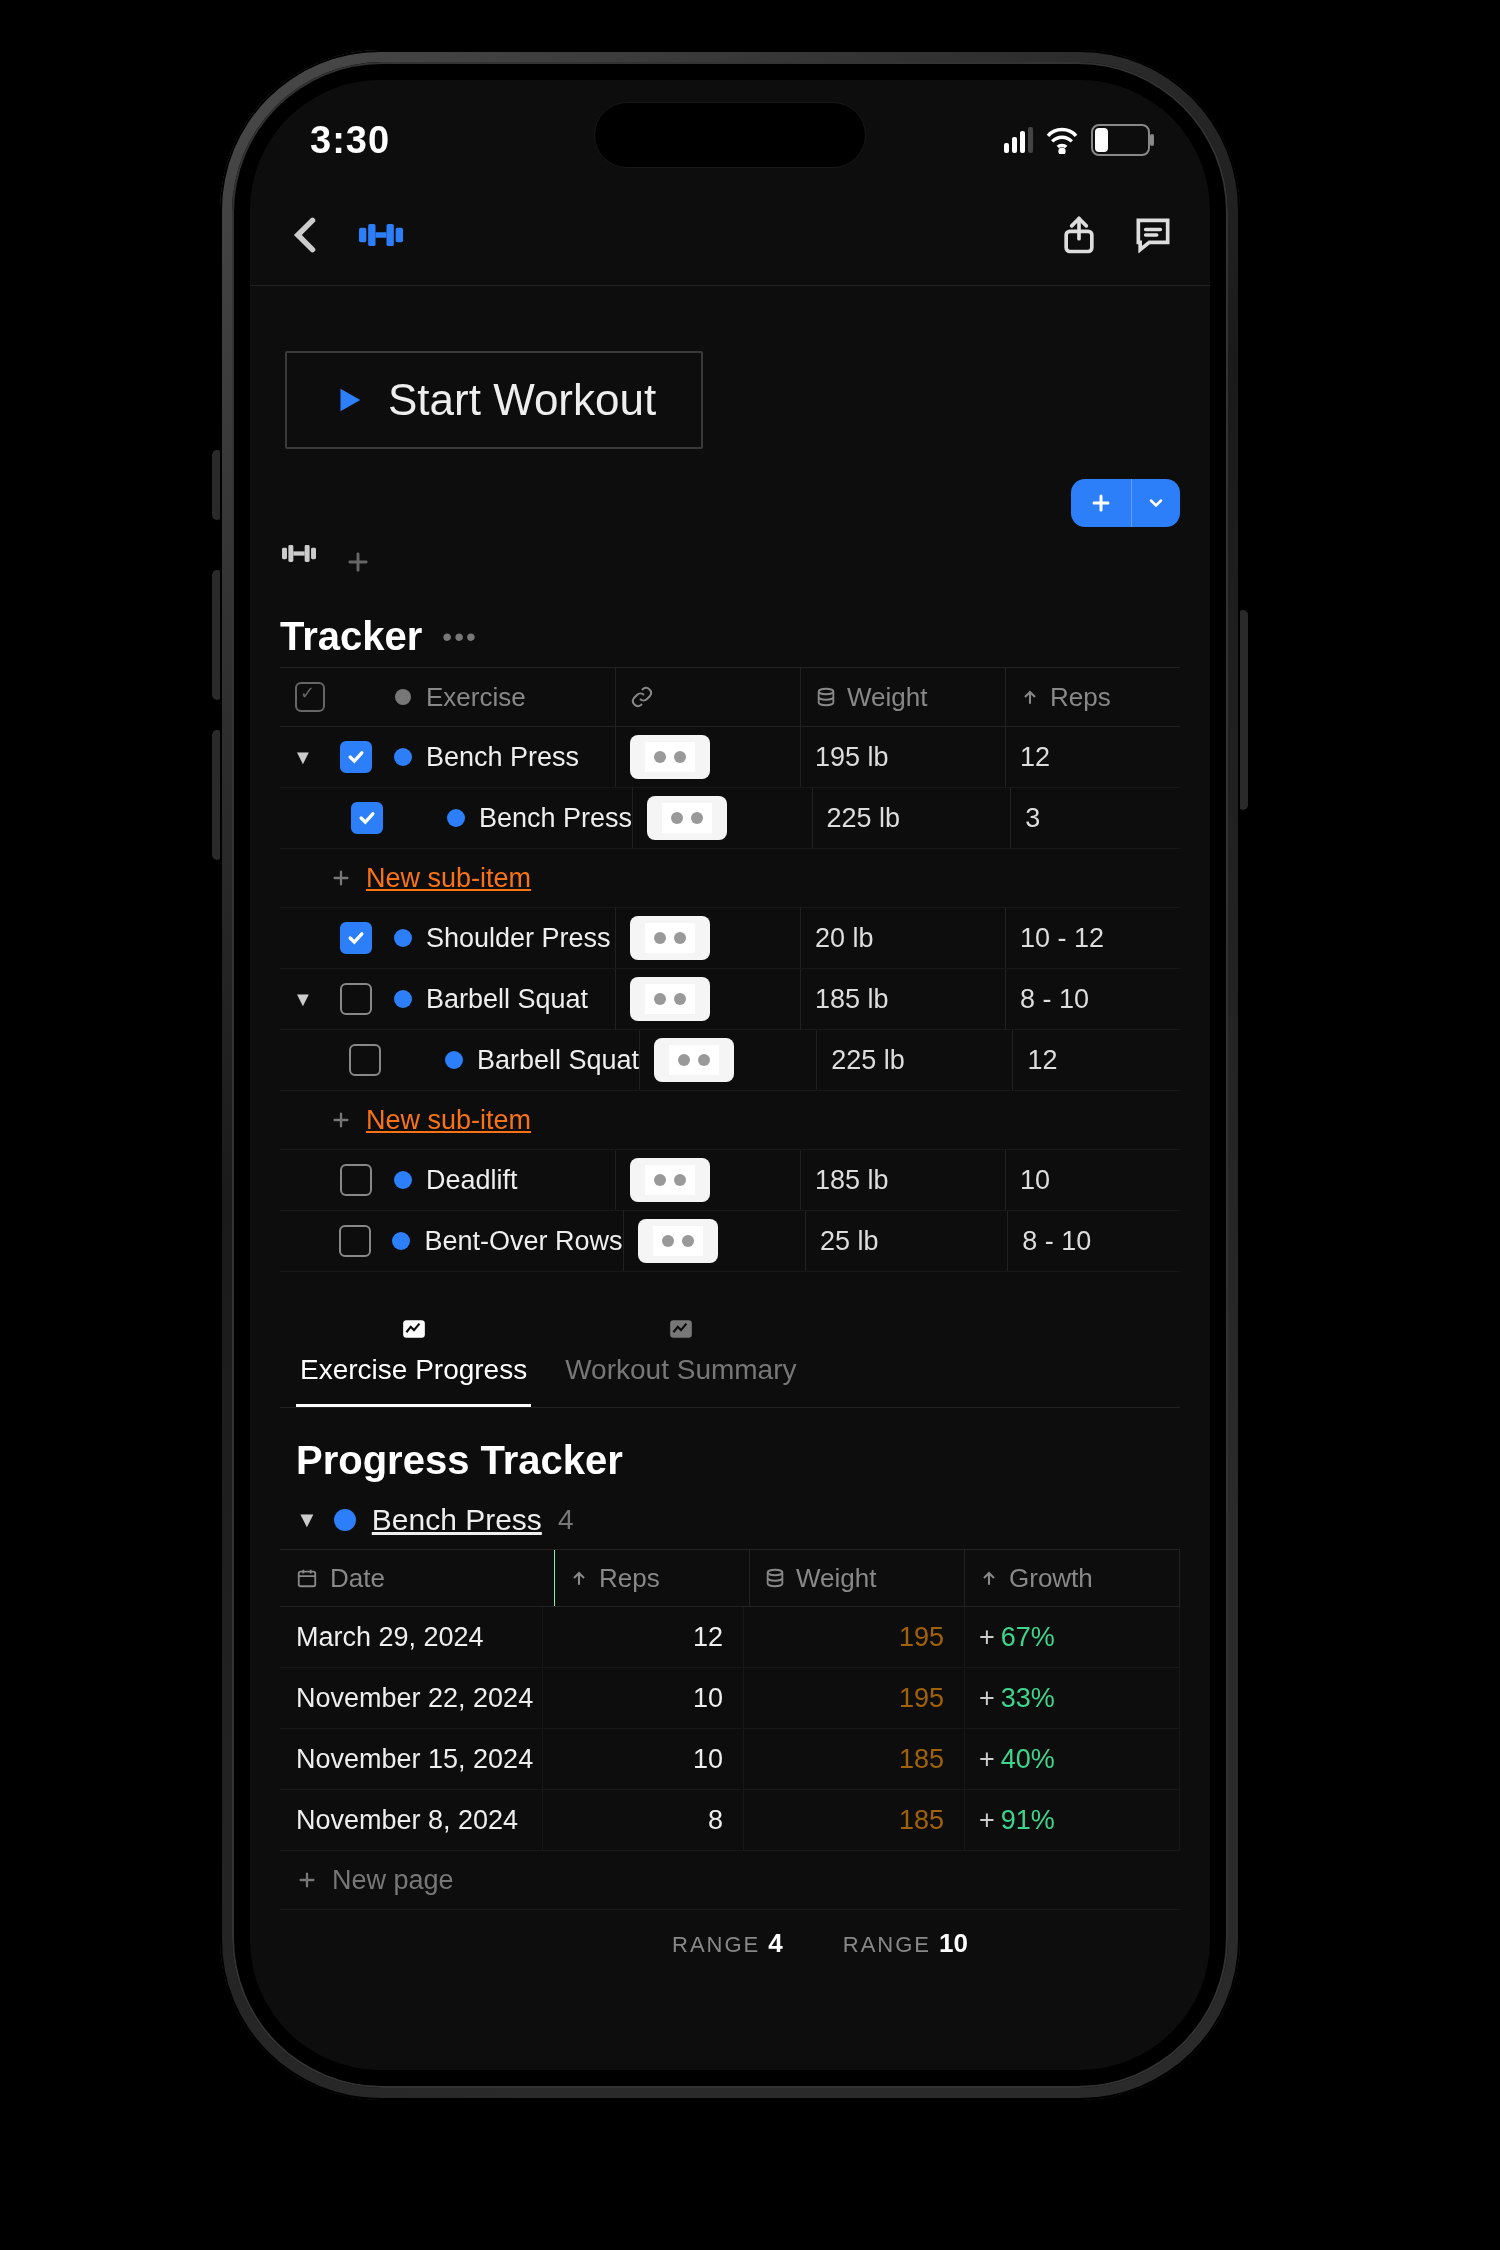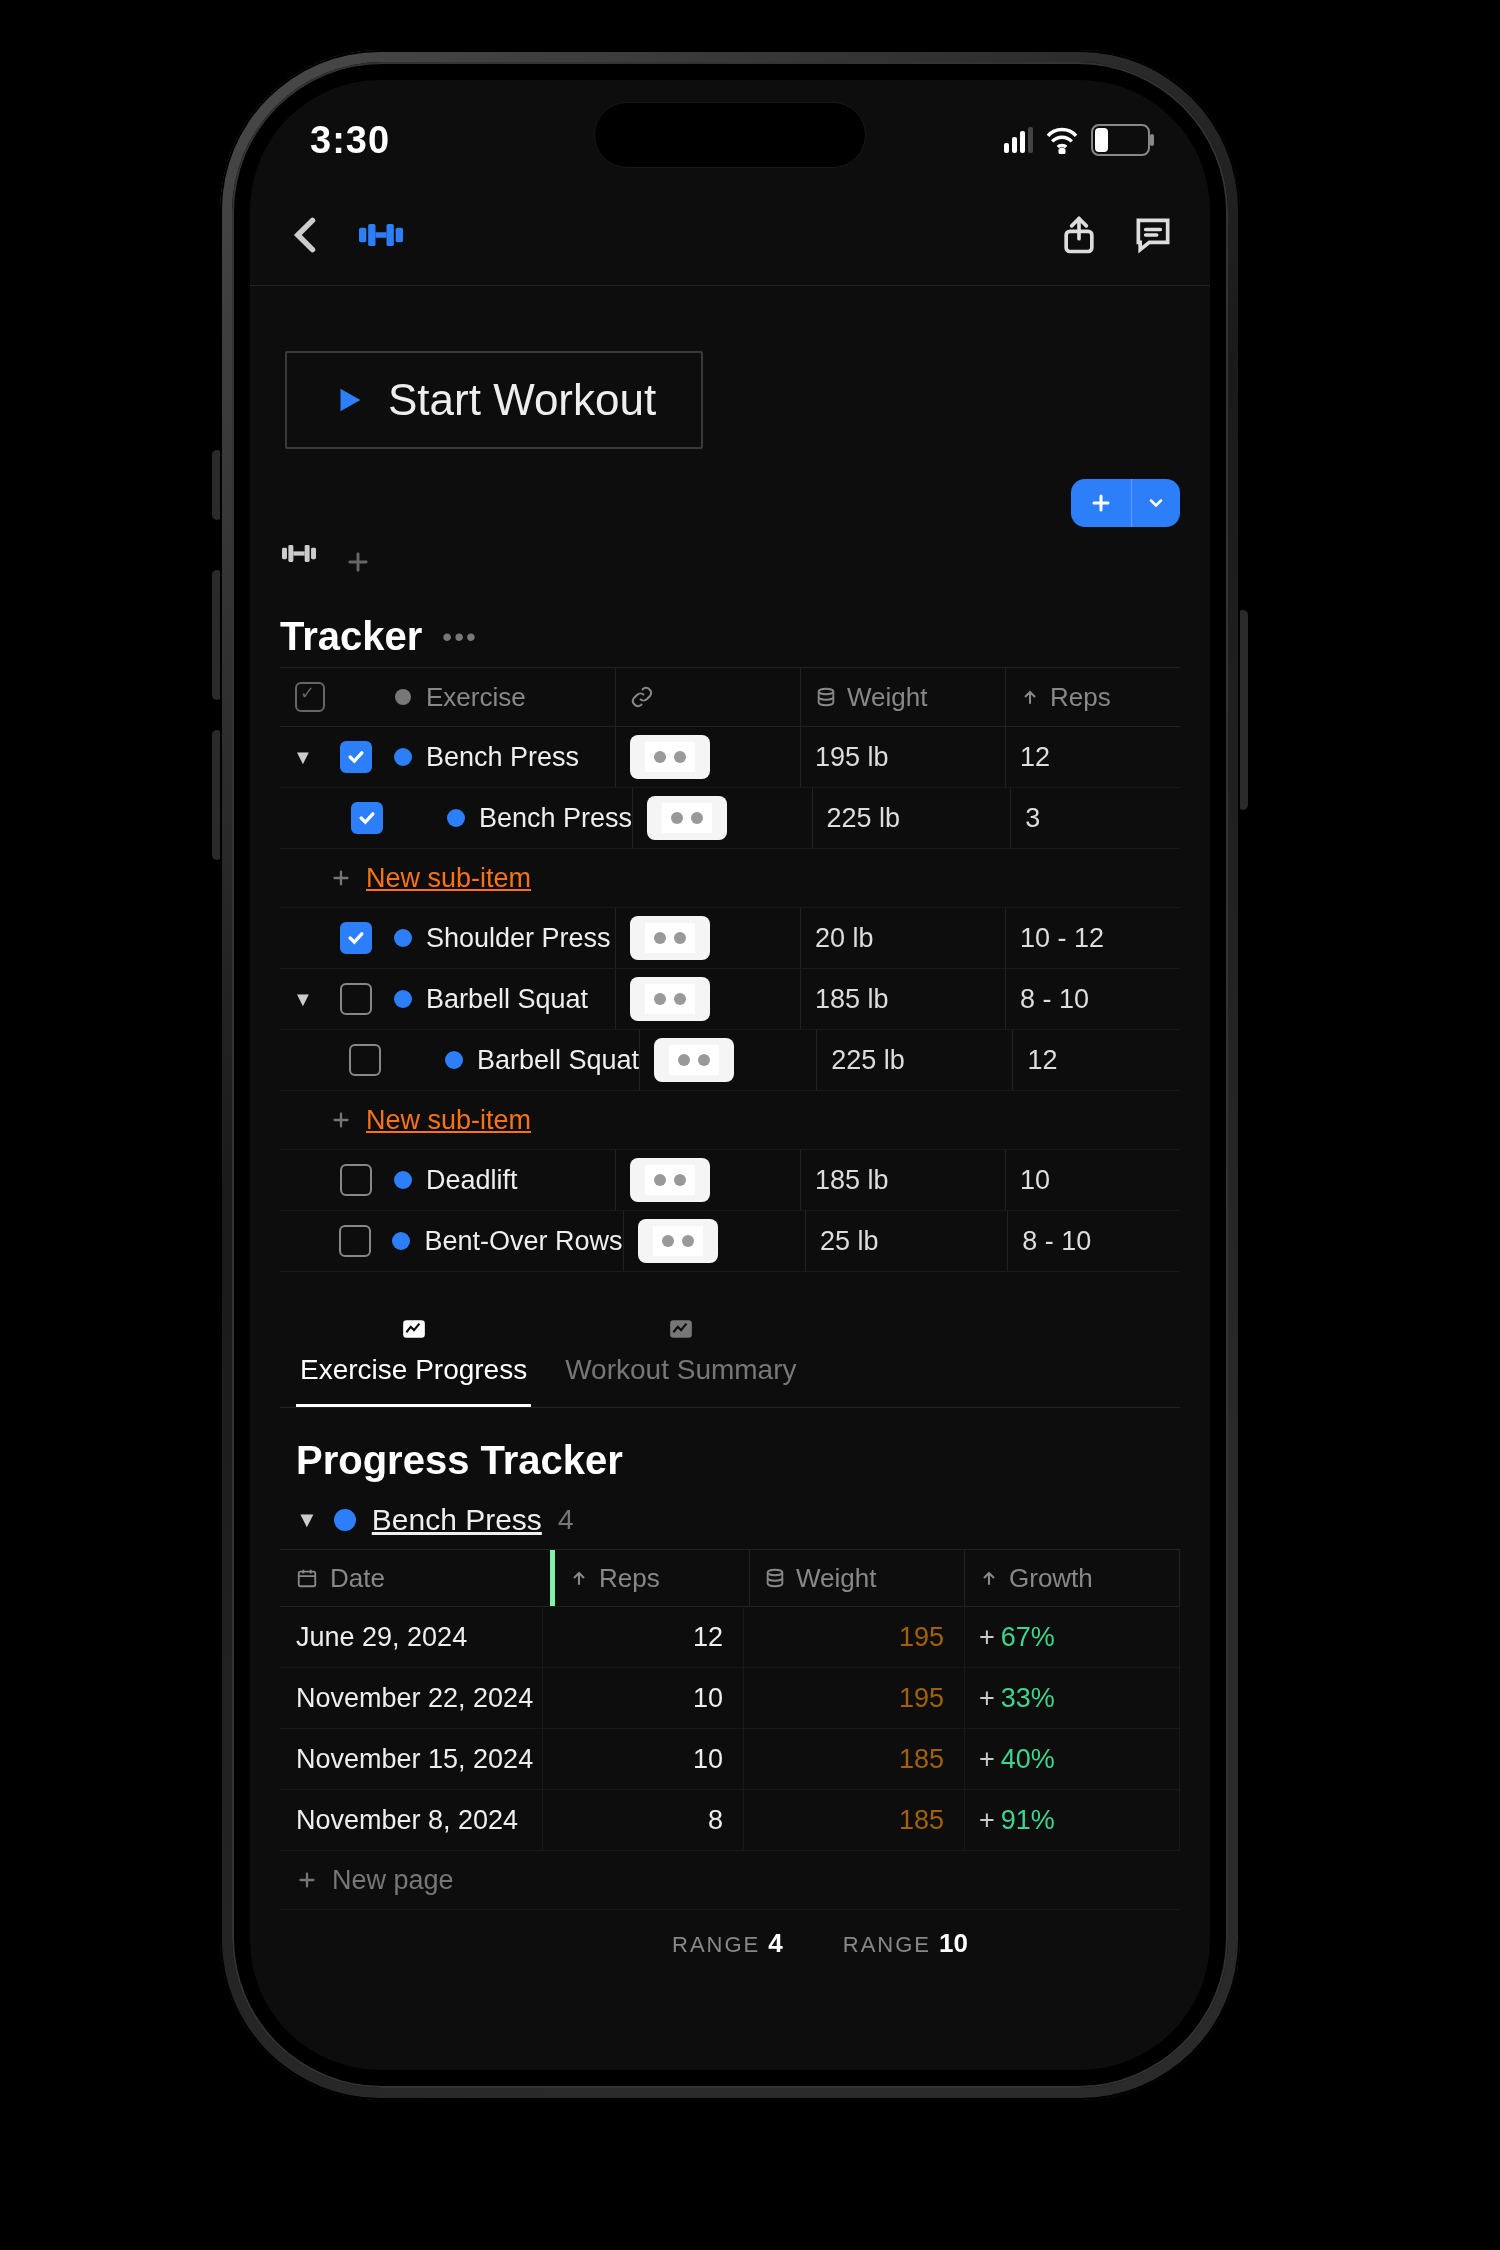--- a/index.html
+++ b/index.html
@@ -163,21 +163,21 @@
 
   .pt-title{ font-size:40px; font-weight:700; color:#fff; margin:30px 0 20px 16px;}
 
   .pt-group { display:flex; align-items:center; gap:16px; padding-left:16px; margin-bottom:10px;}
   .pt-group .caret{font-size:22px;}
   .pt-group .dot{width:22px;height:22px;border-radius:50%;background:#2d7ff9;}
   .pt-group .gname{font-size:30px; text-decoration:underline; color:#eee;}
   .pt-group .cnt{color:#777; font-size:28px;}
 
   .pt-hdr{display:flex;align-items:center;height:56px;color:#888;font-size:26px;border-bottom:1px solid #222;border-top:1px solid #222; margin-top:12px;}
-  .pt-col-date{flex:1;display:flex;align-items:center;gap:12px;padding-left:16px;border-right:5px solid #86efac;height:100%;}
+  .pt-col-date{flex:1;display:flex;align-items:center;gap:12px;padding-left:16px;border-right:1px solid #86efac;height:100%;}
   .pt-col-reps{width:180px;display:flex;align-items:center;gap:10px;justify-content:flex-start;padding-left:14px;border-right:1px solid #222;height:100%;}
   .pt-col-weight{width:200px;display:flex;align-items:center;gap:10px;padding-left:14px;border-right:1px solid #222;height:100%;}
   .pt-col-growth{width:200px;display:flex;align-items:center;gap:10px;padding-left:14px;border-right:1px solid #222;height:100%;}
   .pt-row{display:flex;align-items:center;height:60px;font-size:27px;border-bottom:1px solid #181818;}
   .pt-row .d{flex:1;padding-left:16px;color:#eee;border-right:1px solid #181818;height:100%;display:flex;align-items:center;}
   .pt-row .r{width:180px;text-align:right;padding-right:20px;color:#eee;border-right:1px solid #181818;height:100%;display:flex;align-items:center;justify-content:flex-end;}
   .pt-row .w{width:200px;text-align:right;padding-right:20px;color:#a16207;border-right:1px solid #181818;height:100%;display:flex;align-items:center;justify-content:flex-end;}
   .pt-row .g{width:200px;padding-left:14px;border-right:1px solid #181818;height:100%;display:flex;align-items:center;}
   .pt-row .g .plus{color:#ccc;margin-right:6px;}
   .pt-row .g .pct{color:#3dd68c;}
@@ -599,21 +599,21 @@
         <div class="pt-col-growth">
           <svg width="20" height="20" viewBox="0 0 24 24" fill="none" stroke="#888" stroke-width="2.5">
               <path d="M12 20V6M6 12l6-6 6 6"></path>
             </svg>
           <span>Growth</span>
         </div>
       </div>
 
       <div id="ptrows">
           <div class="pt-row">
-            <div class="d">June 29, 2024</div>
+            <div class="d">March 29, 2024</div>
             <div class="r">12</div>
             <div class="w">195</div>
             <div class="g">
               <span class="plus">+</span>
               <span class="pct">67%</span>
             </div>
           </div>
           <div class="pt-row">
             <div class="d">November 22, 2024</div>
             <div class="r">10</div>

